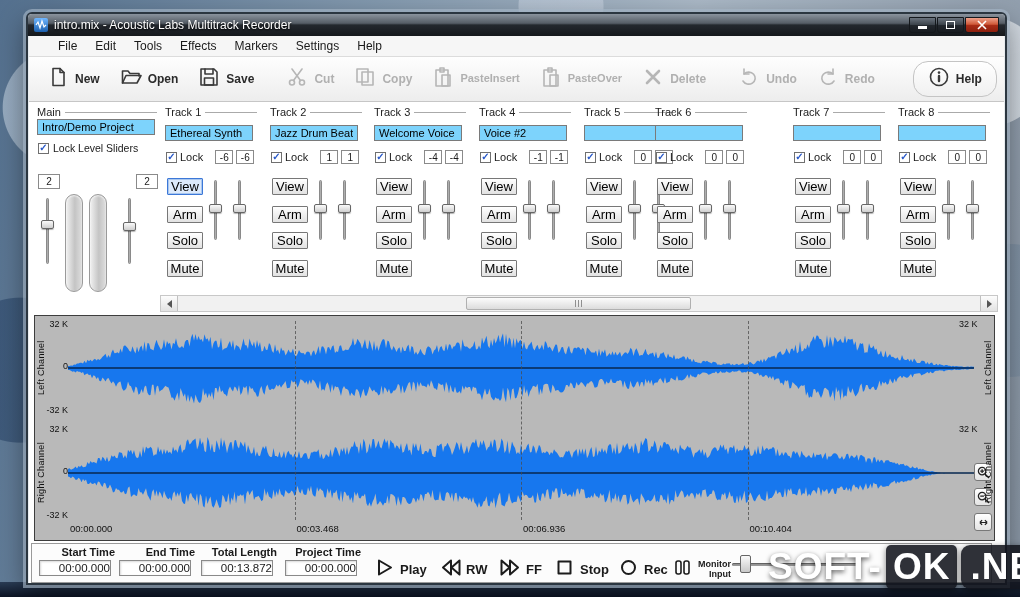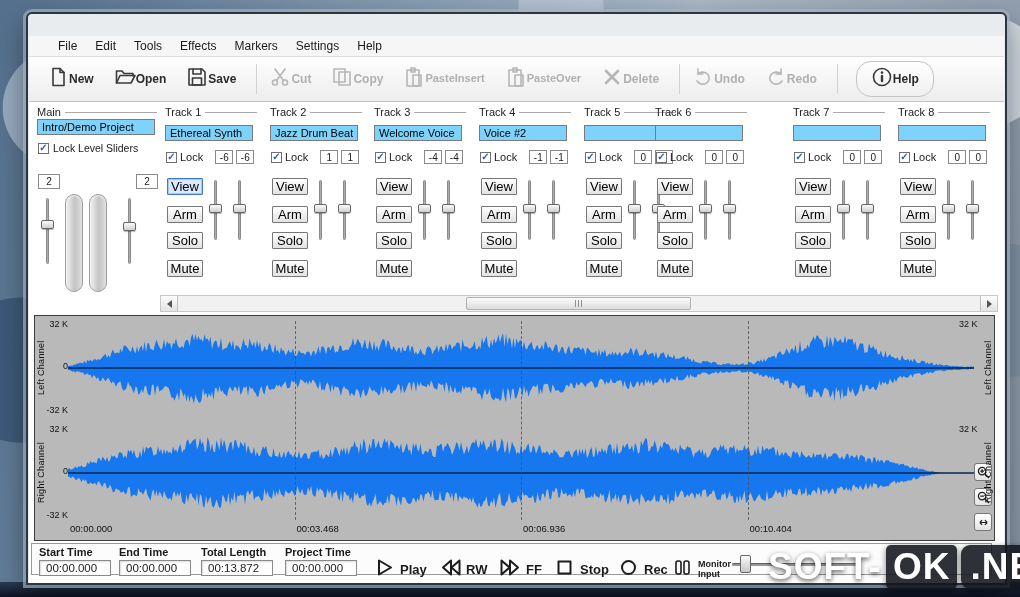--- a/index.html
+++ b/index.html
@@ -35,21 +35,21 @@
 .wbtn .bar{width:9px;height:3px;background:#fff;margin-top:5px;}
 .wbtn .box{width:9px;height:8px;border:1px solid #fff;}
 
 .client{position:absolute;top:22px;left:1px;right:1px;bottom:0;background:#fff;}
 .menubar{position:absolute;top:0;left:0;right:0;height:21px;background:#f6f6f6;
   border-bottom:1px solid #dcdcdc;display:flex;align-items:center;padding-left:20px;}
 .menuitem{font-size:12px;padding:0 9px;line-height:21px;cursor:default;}
 .toolbar{position:absolute;top:21px;left:0;right:0;height:45px;
   background:linear-gradient(#fefefe,#ededed);border-bottom:1px solid #c6c6c6;
   display:flex;align-items:center;padding-left:18px;}
-.tbtn{display:inline-flex;align-items:center;margin-right:20px;cursor:pointer;}
+.tbtn{display:inline-flex;align-items:center;gap:6px;margin-right:20px;cursor:pointer;}
 .tbtn .tlbl{font-size:12px;font-weight:bold;color:#2b2b2b;}
 .tbtn .tlbl2{display:flex;flex-direction:row;font-size:11px;font-weight:bold;line-height:1.05;color:#2b2b2b;}
 .tbtn.disabled{cursor:default;}
 .tbtn.disabled .tlbl,.tbtn.disabled .tlbl2{color:#b0b0b0;}
 .tbtn.help{border:1px solid #c4c4c4;border-radius:15px;padding:4px 14px;margin-left:6px;background:linear-gradient(#fff,#f0f0f0);}
 .tsep{width:1px;height:30px;background:#d2d2d2;margin:0 12px 0 0;}
 
 .trackpanel{position:absolute;top:66px;left:0;right:0;height:193px;background:#fff;}
 .group-head{position:absolute;top:4px;left:2px;right:4px;display:flex;align-items:center;gap:4px;}
 .glabel{font-size:11px;color:#222;white-space:nowrap;}
@@ -107,22 +107,22 @@
 .vlabel{position:absolute;writing-mode:vertical-rl;transform:rotate(180deg);font-size:9px;color:#111;
   text-align:center;width:10px;letter-spacing:.3px;}
 .scale{position:absolute;font-size:9px;color:#111;white-space:nowrap;}
 .scale.sl{left:11px;width:22px;text-align:right;}
 .scale.sr{right:13px;width:22px;text-align:left;}
 .timelabel{position:absolute;top:207px;font-size:9.5px;color:#111;white-space:nowrap;}
 .zbtn{position:absolute;right:2px;width:18px;height:18px;border:1px solid #787878;border-radius:3px;
   background:linear-gradient(#fff,#e4e4e4);display:flex;align-items:center;justify-content:center;
   cursor:pointer;padding:0;}
 
-.transport{position:absolute;left:2px;right:12px;top:507px;height:32px;background:#fcfcfc;
-  border:1px solid #9a9a9a;}
+.transport{position:absolute;left:2px;right:12px;top:507px;height:40px;background:#fcfcfc;
+  border:1px solid #9a9a9a;text-align:right;}
 .tfield{position:absolute;top:2px;width:76px;}
 .tflbl{display:block;font-size:11px;font-weight:bold;white-space:nowrap;}
 .tfval{display:block;margin-top:2px;width:72px;height:16px;border:1px solid #8a8a8a;background:#fff;
   font-size:11.5px;line-height:15px;padding-left:6px;box-shadow:inset 1px 1px 2px rgba(0,0,0,.15);}
 .pbtn{position:absolute;top:13px;display:flex;align-items:center;gap:5px;cursor:pointer;}
 .tblbl{font-size:13px;font-weight:bold;}
 .t2l{display:flex;flex-direction:column;font-size:9px;font-weight:bold;line-height:1.1;}
 .hslider{position:absolute;left:700px;top:10px;width:128px;height:20px;cursor:pointer;}
 .hgroove{position:absolute;left:0;right:0;top:9px;height:3px;background:#9a9a9a;border-radius:2px;
   box-shadow:inset 0 1px 1px rgba(0,0,0,.4);}
@@ -133,20 +133,41 @@
   font-weight:bold;font-size:37px;letter-spacing:1px;}
 .wm-plain{color:#fff;text-shadow:0 2px 5px rgba(0,0,0,.65);}
 .wm-box{color:#fff;background:rgba(18,20,28,.88);border-radius:9px;padding:1px 9px;
   box-shadow:0 2px 6px rgba(0,0,0,.5);}
 .wm-box.sq{border-radius:5px;padding:1px 7px;}
 </style>
 </head>
 <body>
 
 <div class="window">
+  <div class="titlebar">
+    <span class="app-icon">
+      <svg width="12" height="12" viewBox="0 0 12 12">
+          <polyline points="1,6 3,3 5,9 7,2 9,8 11,6" fill="none" stroke="#fff" stroke-width="1.2"></polyline>
+        </svg>
+    </span>
+    <span class="title-text">intro.mix - Acoustic Labs Multitrack Recorder</span>
+    <span class="winbtns">
+      <span class="wbtn">
+          <span class="bar"></span>
+        </span>
+      <span class="wbtn">
+          <span class="box"></span>
+        </span>
+      <span class="wbtn close">
+        <svg width="10" height="10" viewBox="0 0 10 10">
+            <path d="M1 1l8 8M9 1L1 9" stroke="#fff" stroke-width="1.6"></path>
+          </svg>
+      </span>
+    </span>
+  </div>
   <div class="client">
     <div class="menubar" id="menubar">
         <span class="menuitem">File</span>
         <span class="menuitem">Edit</span>
         <span class="menuitem">Tools</span>
         <span class="menuitem">Effects</span>
         <span class="menuitem">Markers</span>
         <span class="menuitem">Settings</span>
         <span class="menuitem">Help</span>
       </div>

